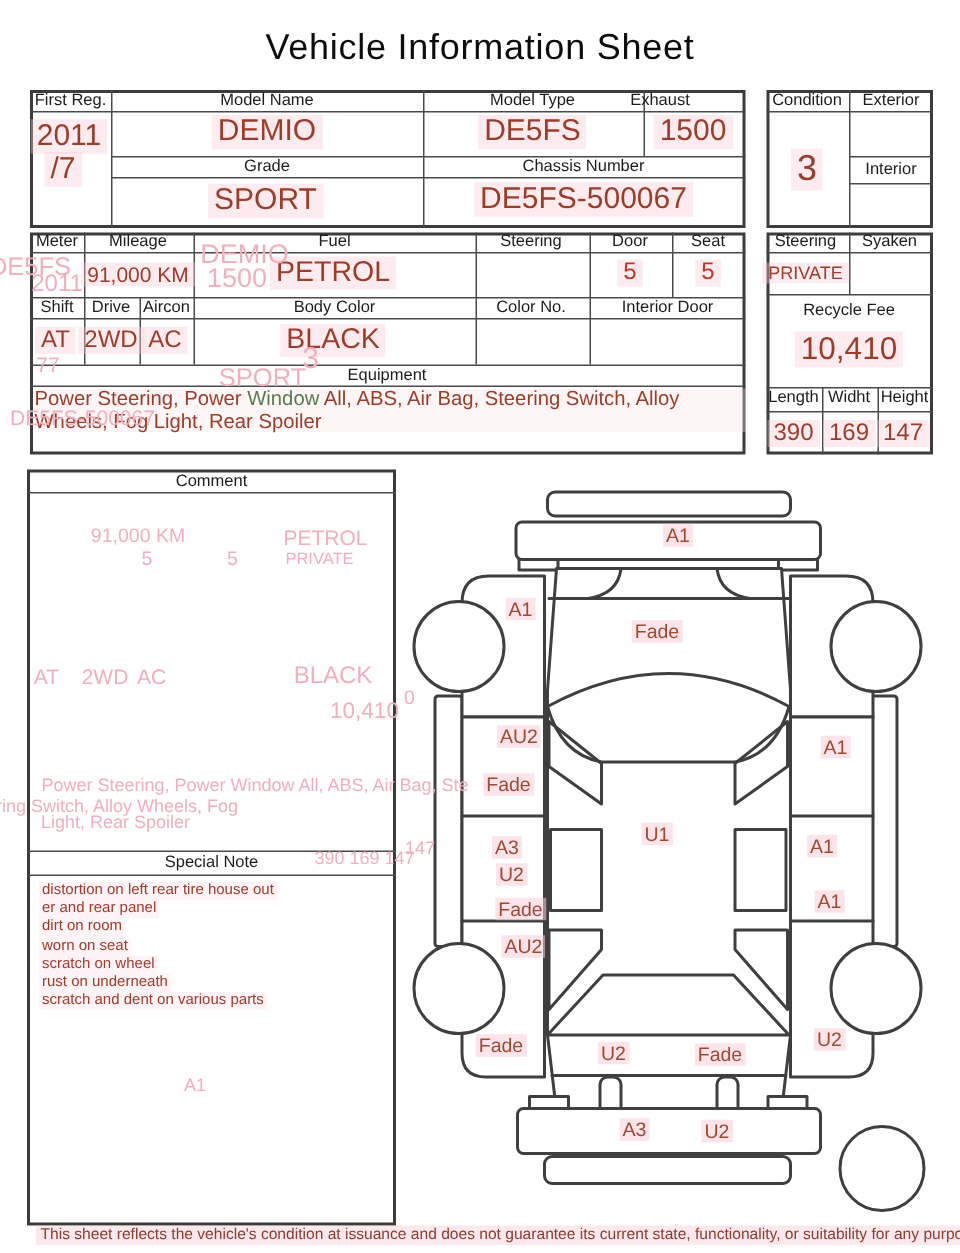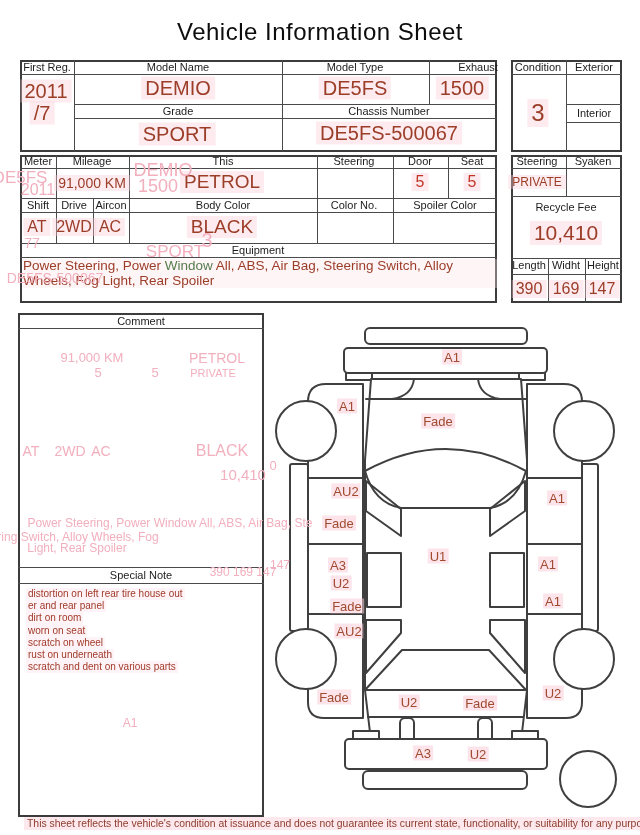--- a/index.html
+++ b/index.html
@@ -40,21 +40,21 @@
   <div class="hline" style="left:20px;top:74px;width:477px"></div>
   <div class="hline" style="left:74px;top:104px;width:423px"></div>
   <div class="hline" style="left:74px;top:118px;width:423px"></div>
   <div class="vline" style="left:74px;top:60px;height:92px"></div>
   <div class="vline" style="left:282px;top:60px;height:92px"></div>
   <div class="vline" style="left:429px;top:60px;height:44px"></div>
 
   <div class="hdr" style="left:47px;top:67px">First Reg.</div>
   <div class="hdr" style="left:178px;top:67px">Model Name</div>
   <div class="hdr" style="left:355px;top:67px">Model Type</div>
-  <div class="hdr" style="left:478px;top:67px">Exhaust</div>
+  <div class="hdr" style="left:440px;top:67px">Exhaust</div>
   <div class="hdr" style="left:178px;top:111px">Grade</div>
   <div class="hdr" style="left:389px;top:111px">Chassis Number</div>
 
   <div class="val" style="left:46px;top:91px;font-size:20px">2011</div>
   <div class="val" style="left:42px;top:113px;font-size:20px">/7</div>
   <div class="val" style="left:178px;top:88px;font-size:20px">DEMIO</div>
   <div class="val" style="left:355px;top:88px;font-size:20px">DE5FS</div>
   <div class="val" style="left:462px;top:88px;font-size:20px">1500</div>
   <div class="val" style="left:177px;top:134px;font-size:20px">SPORT</div>
   <div class="val" style="left:389px;top:133px;font-size:20px">DE5FS-500067</div>
@@ -77,30 +77,30 @@
   <div class="hline" style="left:20px;top:257px;width:477px"></div>
   <div class="vline" style="left:56px;top:155px;height:88px"></div>
   <div class="vline" style="left:93px;top:198px;height:45px"></div>
   <div class="vline" style="left:129px;top:155px;height:88px"></div>
   <div class="vline" style="left:317px;top:155px;height:88px"></div>
   <div class="vline" style="left:393px;top:155px;height:88px"></div>
   <div class="vline" style="left:448px;top:155px;height:43px"></div>
 
   <div class="hdr" style="left:38px;top:161px">Meter</div>
   <div class="hdr" style="left:92px;top:161px">Mileage</div>
-  <div class="hdr" style="left:223px;top:161px">This</div>
+  <div class="hdr" style="left:223px;top:161px">Fuel</div>
   <div class="hdr" style="left:354px;top:161px">Steering</div>
   <div class="hdr" style="left:420px;top:161px">Door</div>
   <div class="hdr" style="left:472px;top:161px">Seat</div>
   <div class="hdr" style="left:38px;top:205px">Shift</div>
   <div class="hdr" style="left:74px;top:205px">Drive</div>
   <div class="hdr" style="left:111px;top:205px">Aircon</div>
   <div class="hdr" style="left:223px;top:205px">Body Color</div>
   <div class="hdr" style="left:354px;top:205px">Color No.</div>
-  <div class="hdr" style="left:445px;top:205px">Spoiler Color</div>
+  <div class="hdr" style="left:445px;top:205px">Interior Door</div>
   <div class="hdr" style="left:258px;top:250px">Equipment</div>
 
   <div class="val" style="left:92px;top:183px;font-size:14px">91,000 KM</div>
   <div class="val" style="left:222px;top:182px;font-size:19px">PETROL</div>
   <div class="val bright" style="left:420px;top:182px;font-size:16px">5</div>
   <div class="val bright" style="left:472px;top:182px;font-size:16px">5</div>
   <div class="val" style="left:37px;top:227px;font-size:16px">AT</div>
   <div class="val" style="left:74px;top:227px;font-size:16px">2WD</div>
   <div class="val" style="left:110px;top:227px;font-size:16px">AC</div>
   <div class="val" style="left:222px;top:227px;font-size:19px">BLACK</div>

